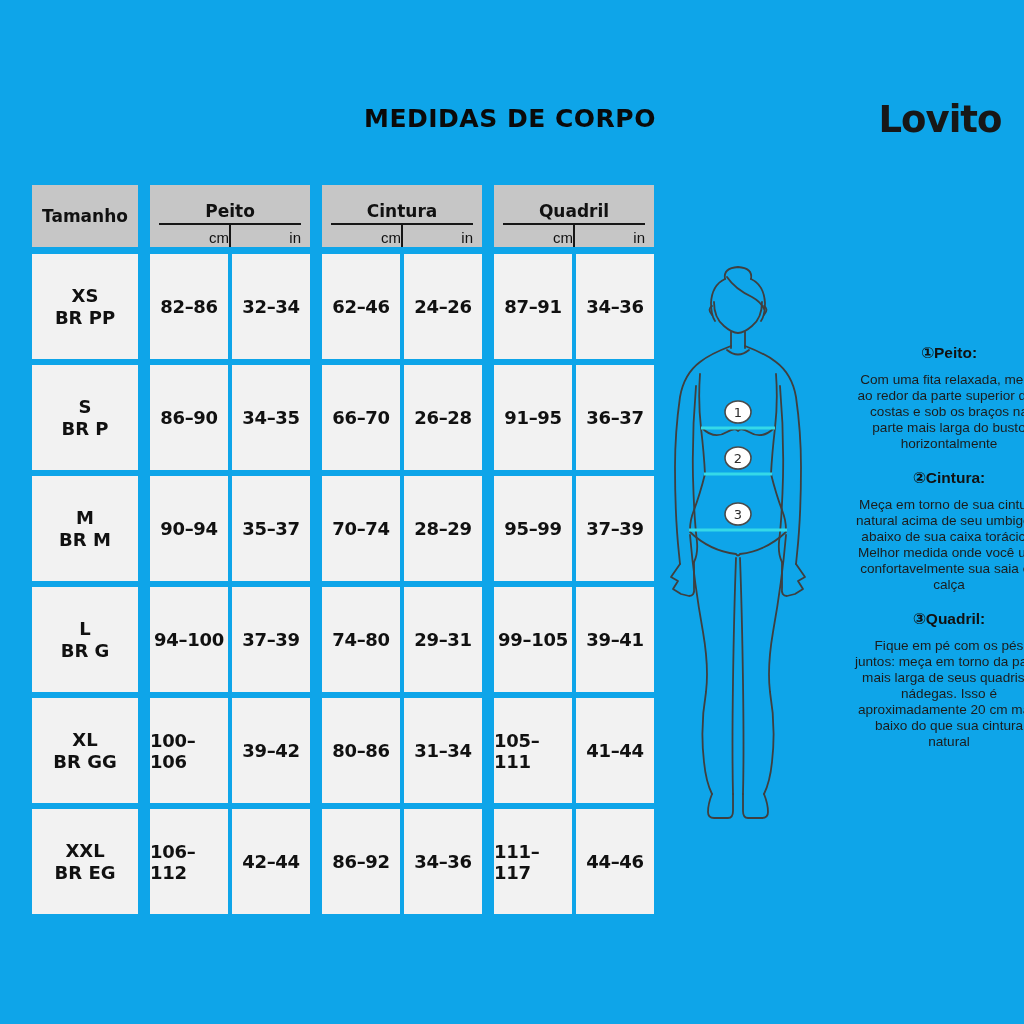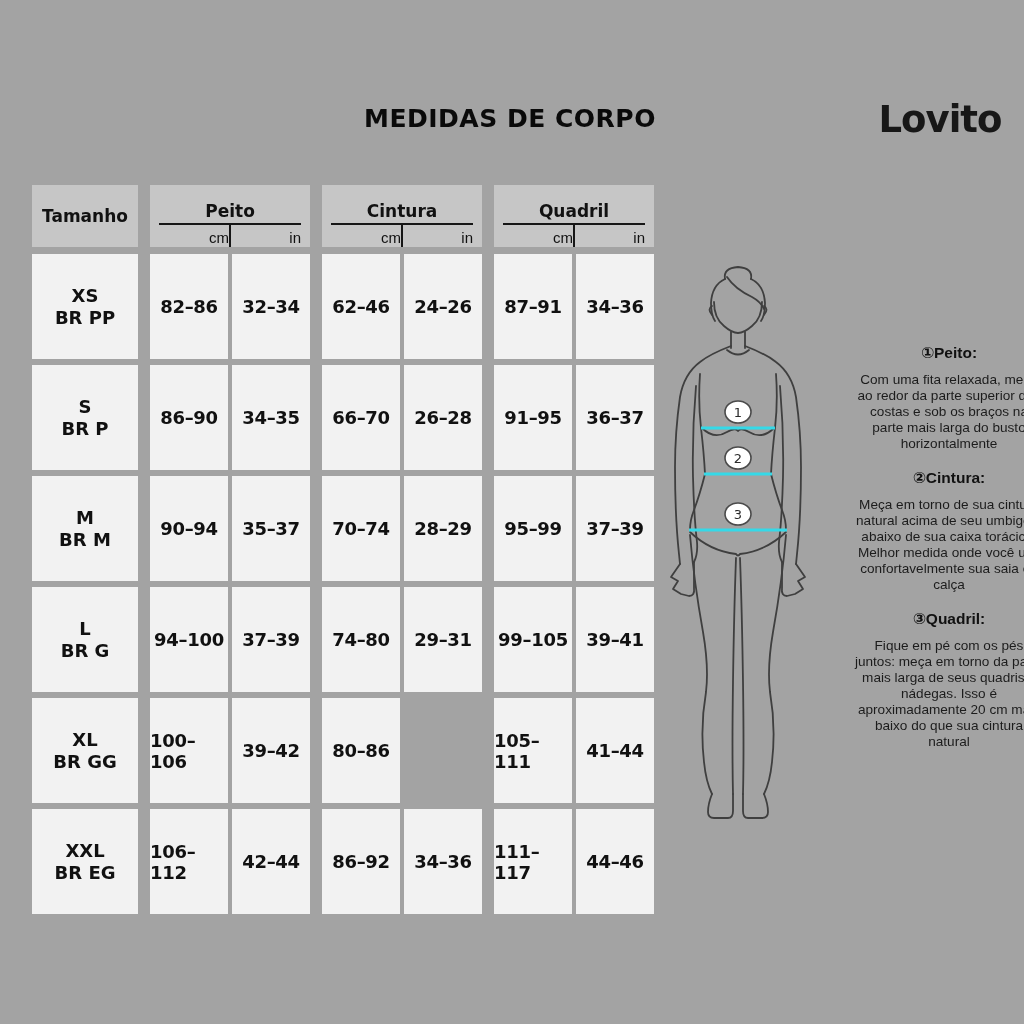--- a/index.html
+++ b/index.html
@@ -1,18 +1,18 @@
 <!DOCTYPE html>
 <html><head>
 <meta charset="utf-8">
 <style>
   * { margin:0; padding:0; box-sizing:border-box; }
   html,body { width:1024px; height:1024px; background:#ffffff;
     font-family:"DejaVu Sans","Liberation Sans",sans-serif; color:#111; }
-  .sheet { position:relative; width:1024px; height:1024px; overflow:hidden; background:#a3a3a3; }
+  .sheet { position:relative; width:1024px; height:1024px; overflow:hidden; background:#0ea5e9; }
 
   .title { position:absolute; left:330px; top:104px; width:360px; text-align:center;
     font-size:25px; font-weight:bold; letter-spacing:.5px; color:#0a0a0a; }
   .brand { position:absolute; left:860px; top:98px; width:160px; text-align:center;
     font-size:37px; font-weight:bold; letter-spacing:-1px; color:#171717; }
 
   
   .sizetable { position:absolute; left:32px; top:185px; }
   .thead, .trow { display:flex; }
   .thead { margin-bottom:7px; }
@@ -170,20 +170,21 @@
       <div class="bcell sizecol size-cell">
         <div>XL</div>
         <div>BR GG</div>
       </div>
       <div class="group">
         <div class="bcell val">100–106</div>
         <div class="bcell val">39–42</div>
       </div>
       <div class="group">
         <div class="bcell val">80–86</div>
+        <div class="bcell val">31–34</div>
       </div>
       <div class="group">
         <div class="bcell val">105–111</div>
         <div class="bcell val">41–44</div>
       </div>
     </div>
 
     <div class="trow">
       <div class="bcell sizecol size-cell">
         <div>XXL</div>

